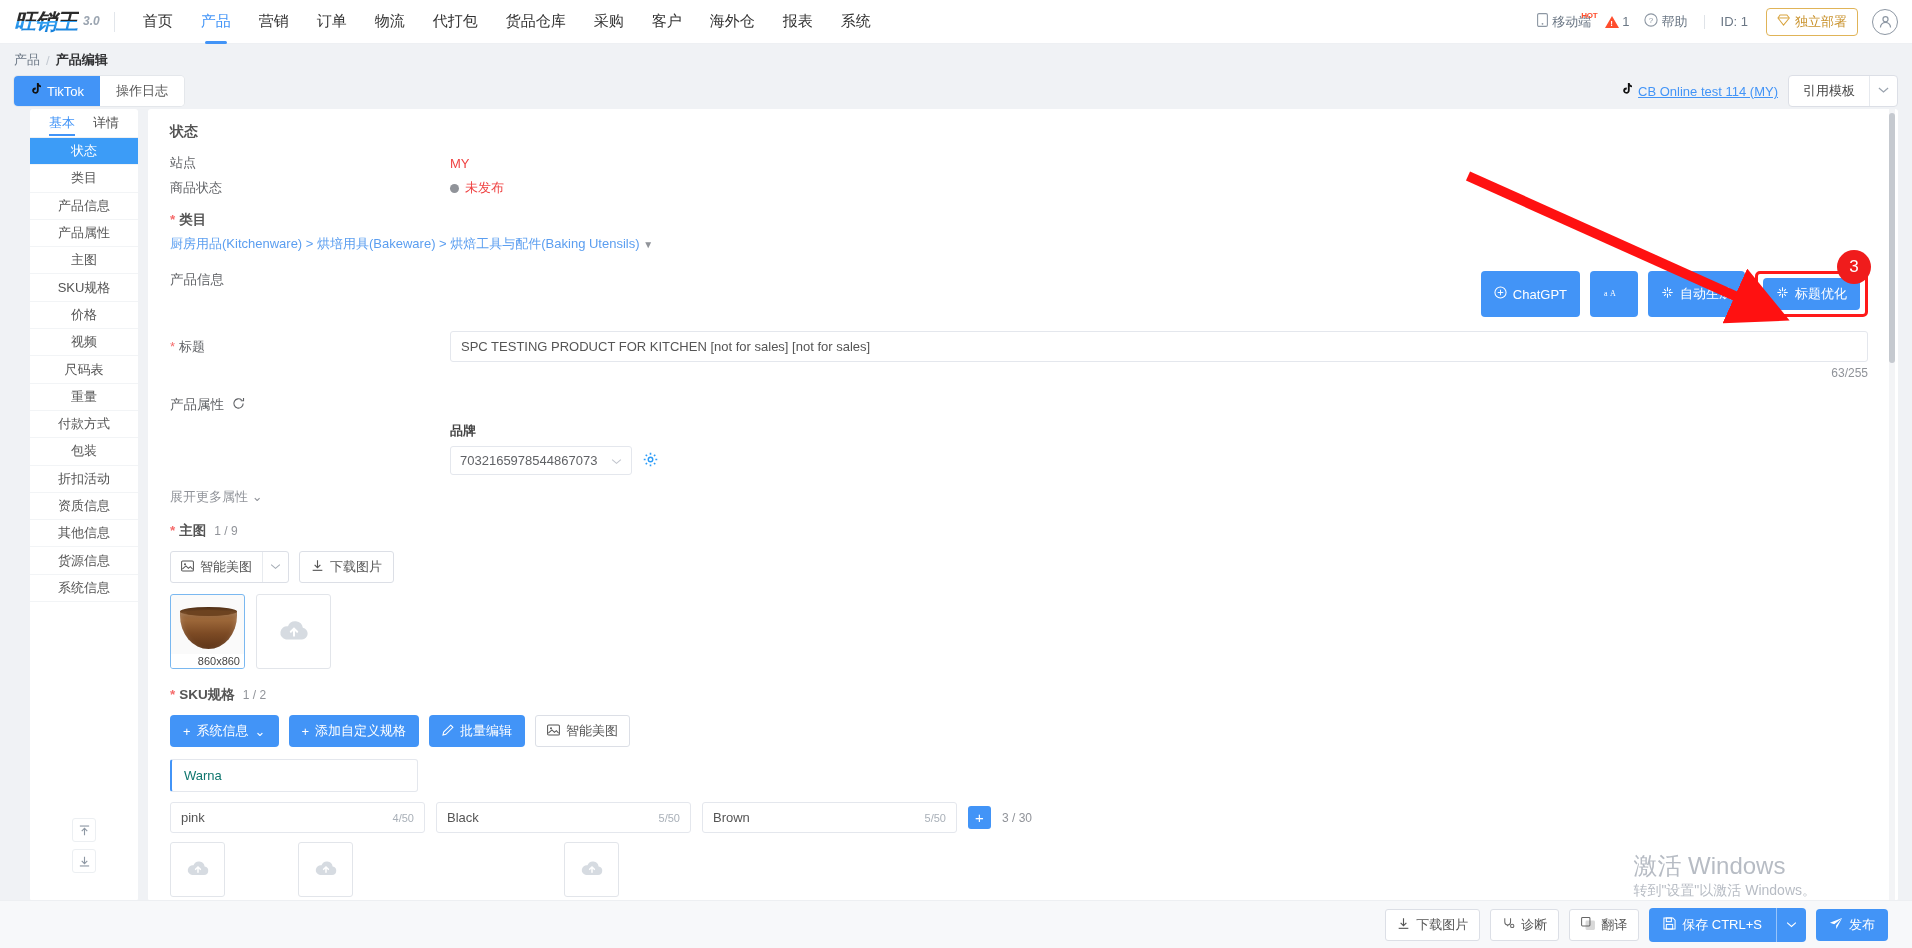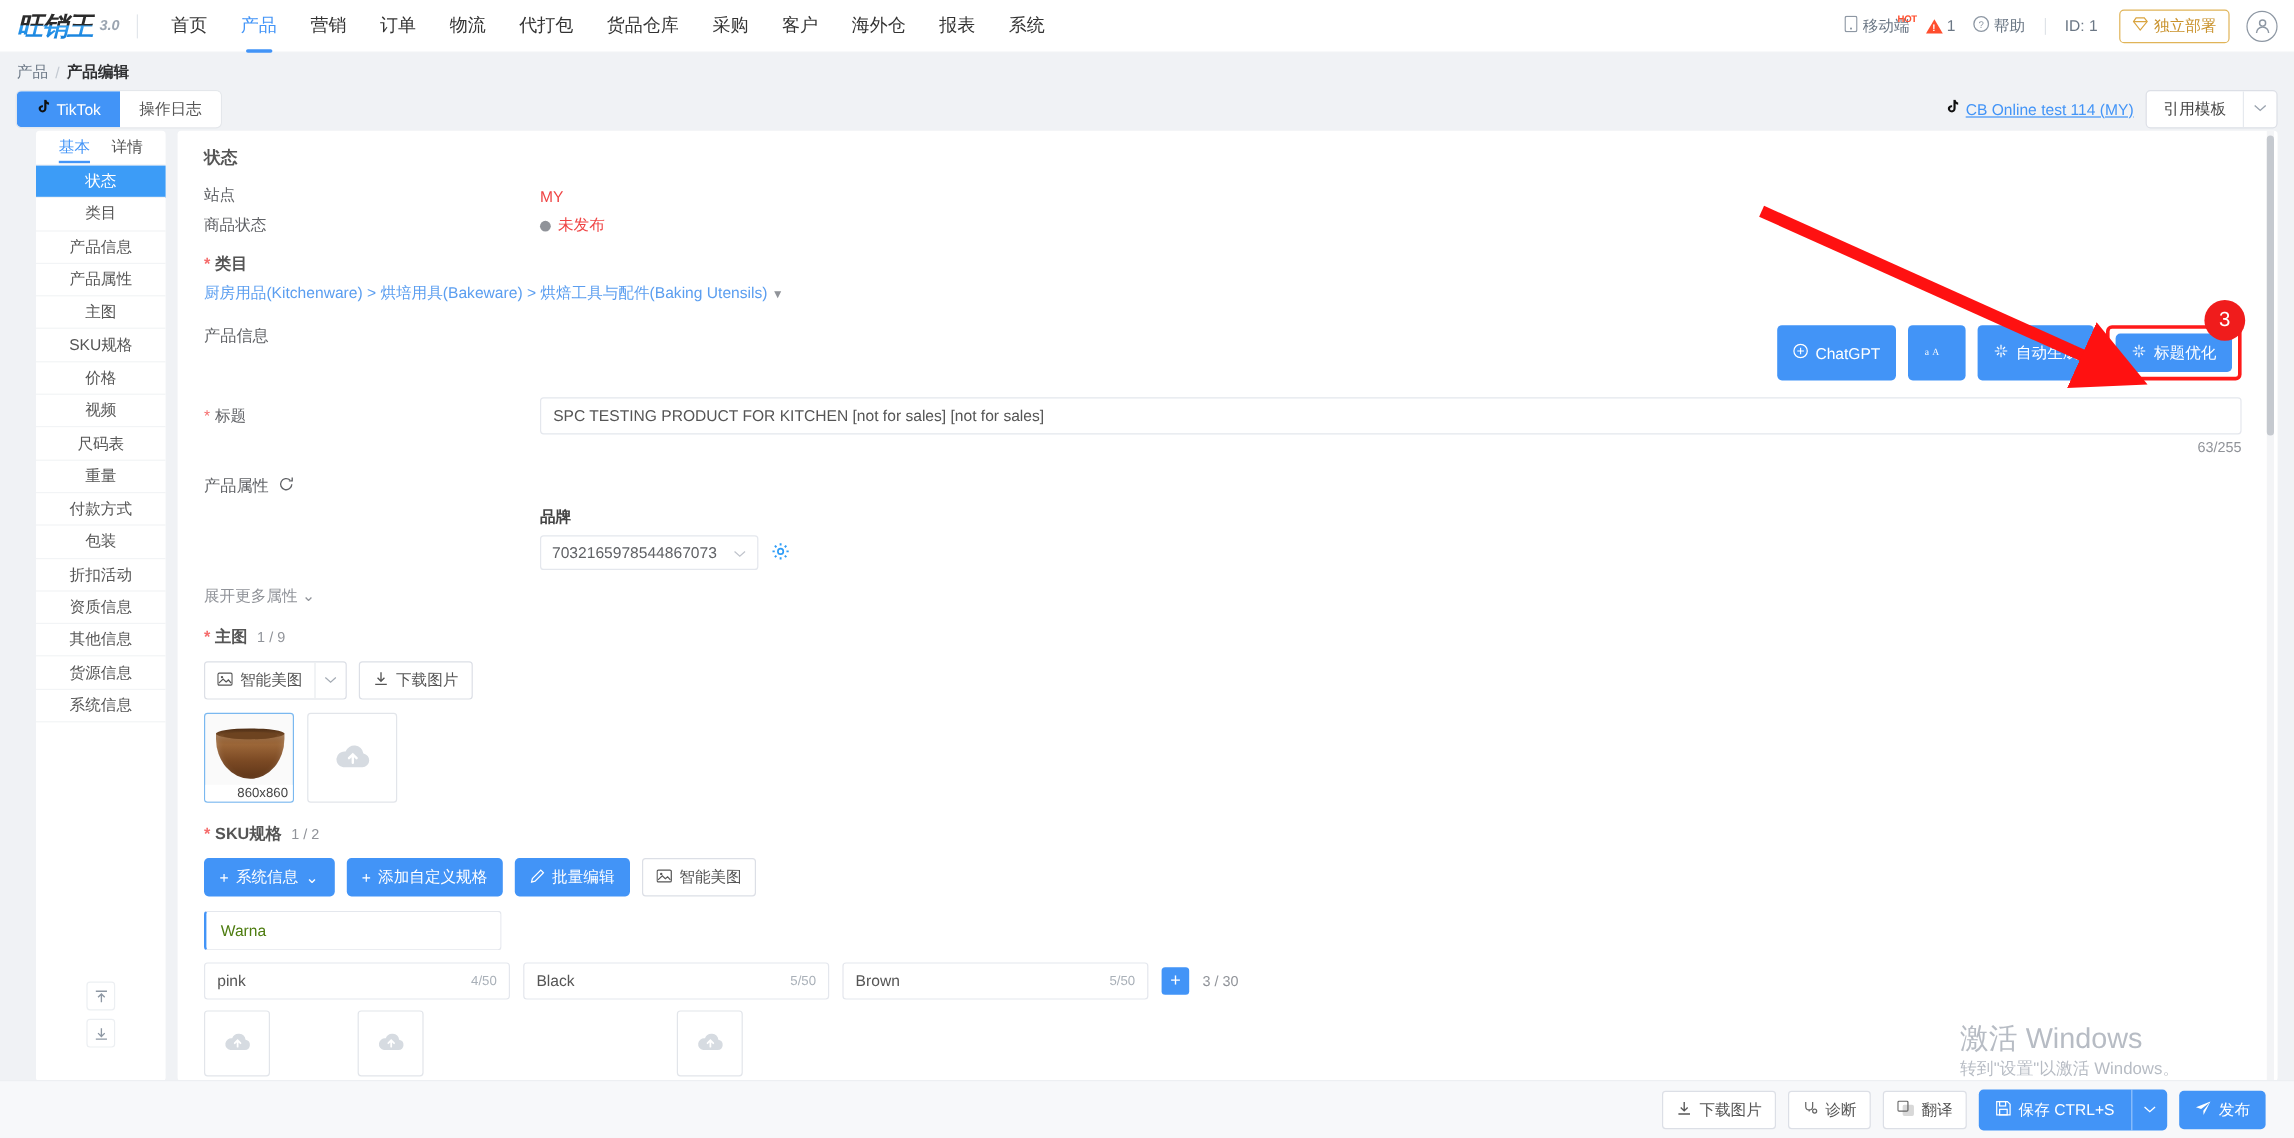--- a/index.html
+++ b/index.html
@@ -150,21 +150,21 @@
   .bowl:after{content:"";position:absolute;left:6px;top:-1px;width:45px;height:6px;border-radius:50%;
               background:#6d4320;}
   .thumb-cap { position:absolute; bottom:0; left:0; right:0; background:rgba(255,255,255,.9);
                font-size:11px; color:#444; padding:1px 4px;text-align:right; }
   .uploader { width:75px;height:75px;border:1px solid #e2e5ea; border-radius:3px;
               display:flex; align-items:center; justify-content:center; cursor:pointer; background:#fff;}
 
   .sku-head { margin-top:17px; font-size:13.5px; color:#606266; display:flex; align-items:center; gap:8px;}
   .sku-btns { display:flex; gap:10px; margin-top:11px; }
   .warna-box { margin-top:12px; width:248px; border:1px solid #e4e7ed; border-left:2px solid #4294f7;
-               border-radius:3px; padding:8px 12px; font-size:13px; color:#4d7c0f; background:#fff;}
+               border-radius:3px; padding:8px 12px; font-size:13px; color:#0f766e; background:#fff;}
   .var-row { display:flex; align-items:center; gap:11px; margin-top:10px; }
   .var-ipt { width:255px; border:1px solid #e4e7ed; border-radius:3px; padding:7px 10px;
              display:flex; justify-content:space-between; align-items:center; font-size:13px; color:#555; background:#fff;}
   .var-ipt .mx { font-size:11px; color:#a9b0b8; }
   .plus-btn { width:23px;height:23px;background:#4294f7;color:#fff;border-radius:3px;
               display:flex;align-items:center;justify-content:center;font-size:15px;cursor:pointer;}
   .var-cnt { font-size:12px; color:#909399; }
   .var-ups { display:flex; gap:11px; margin-top:9px; }
   .var-up { width:55px;height:55px;border:1px solid #e2e5ea;border-radius:3px;
             display:flex;align-items:center;justify-content:center;background:#fff;cursor:pointer;}

